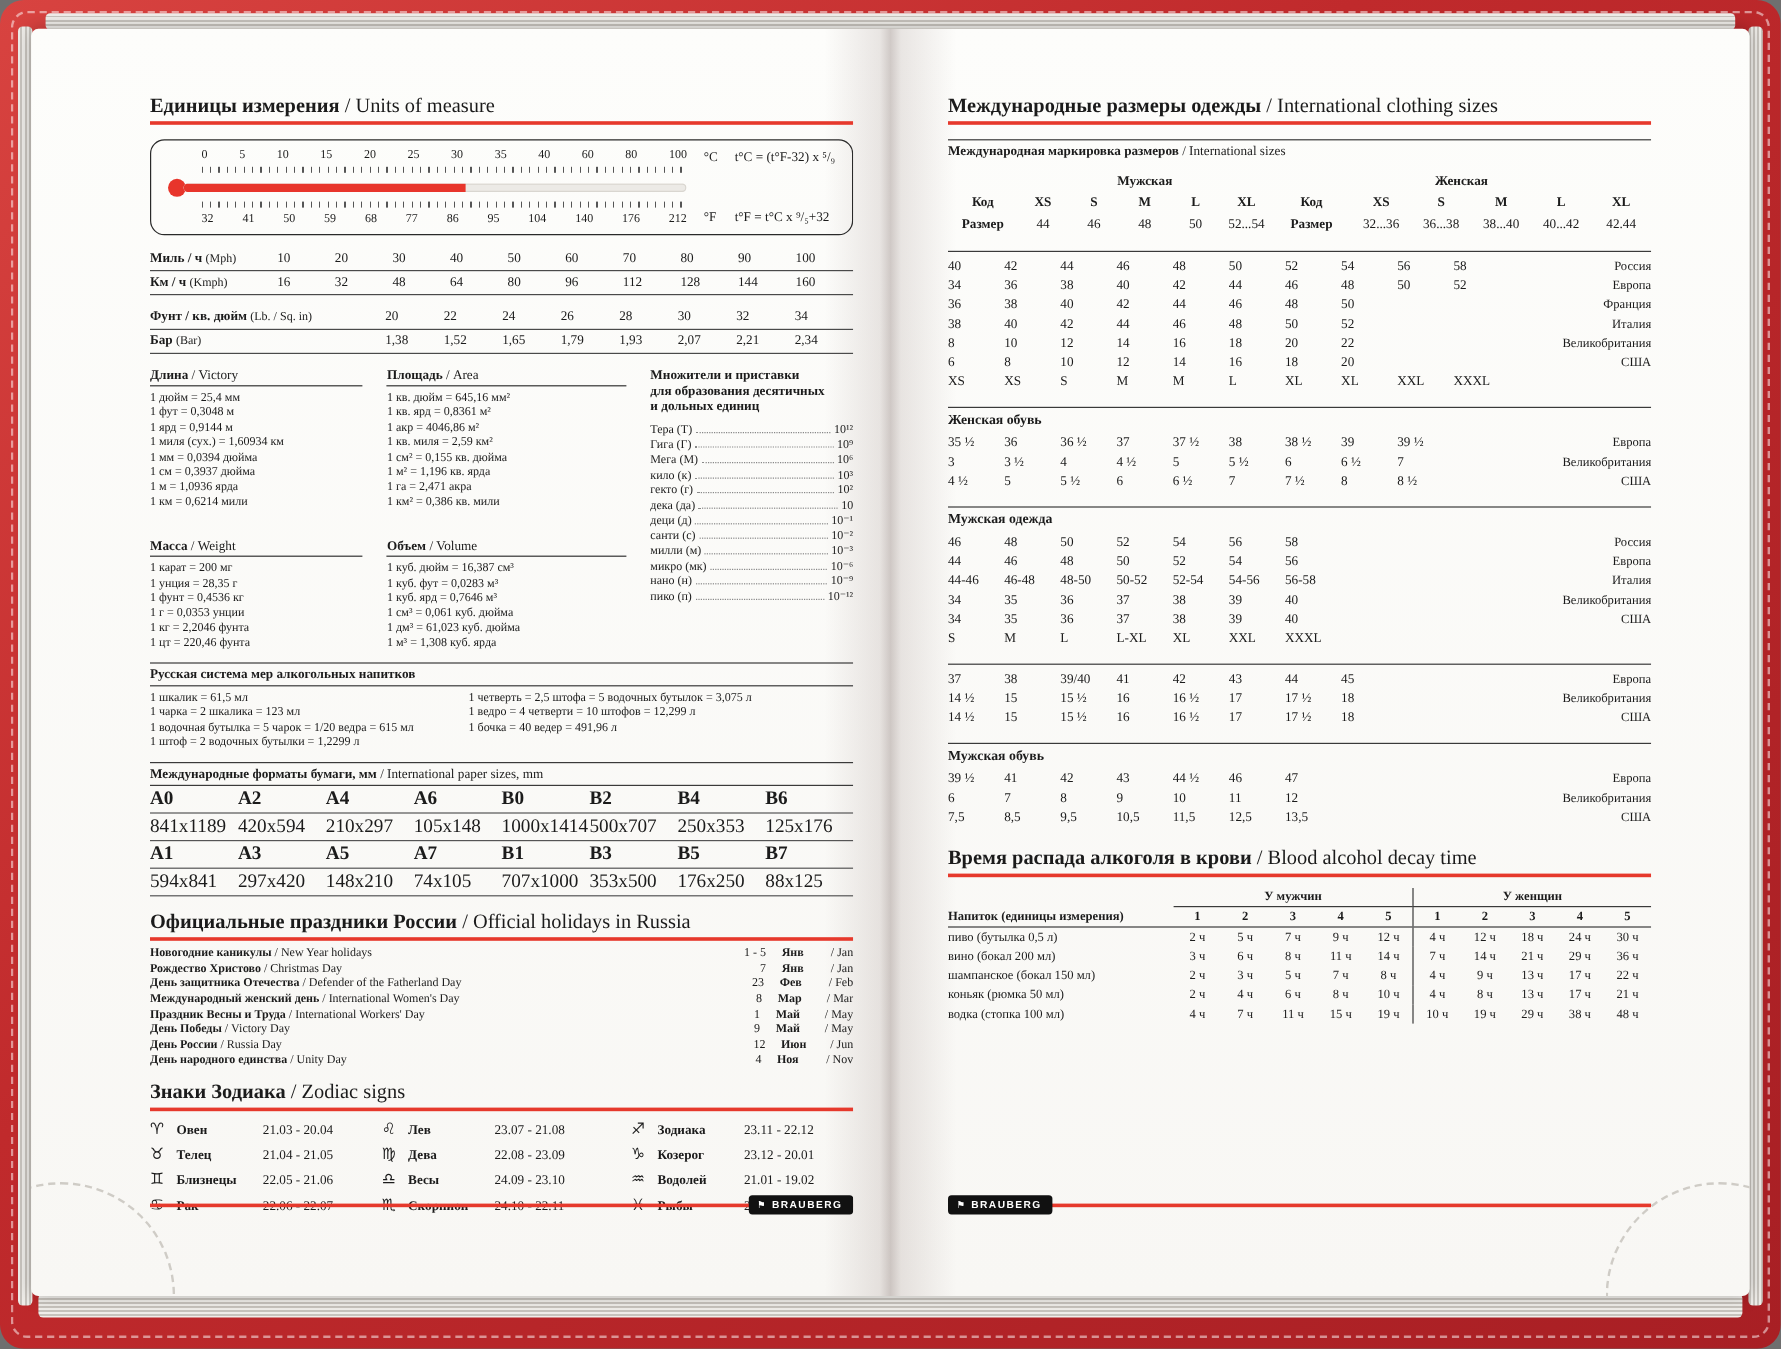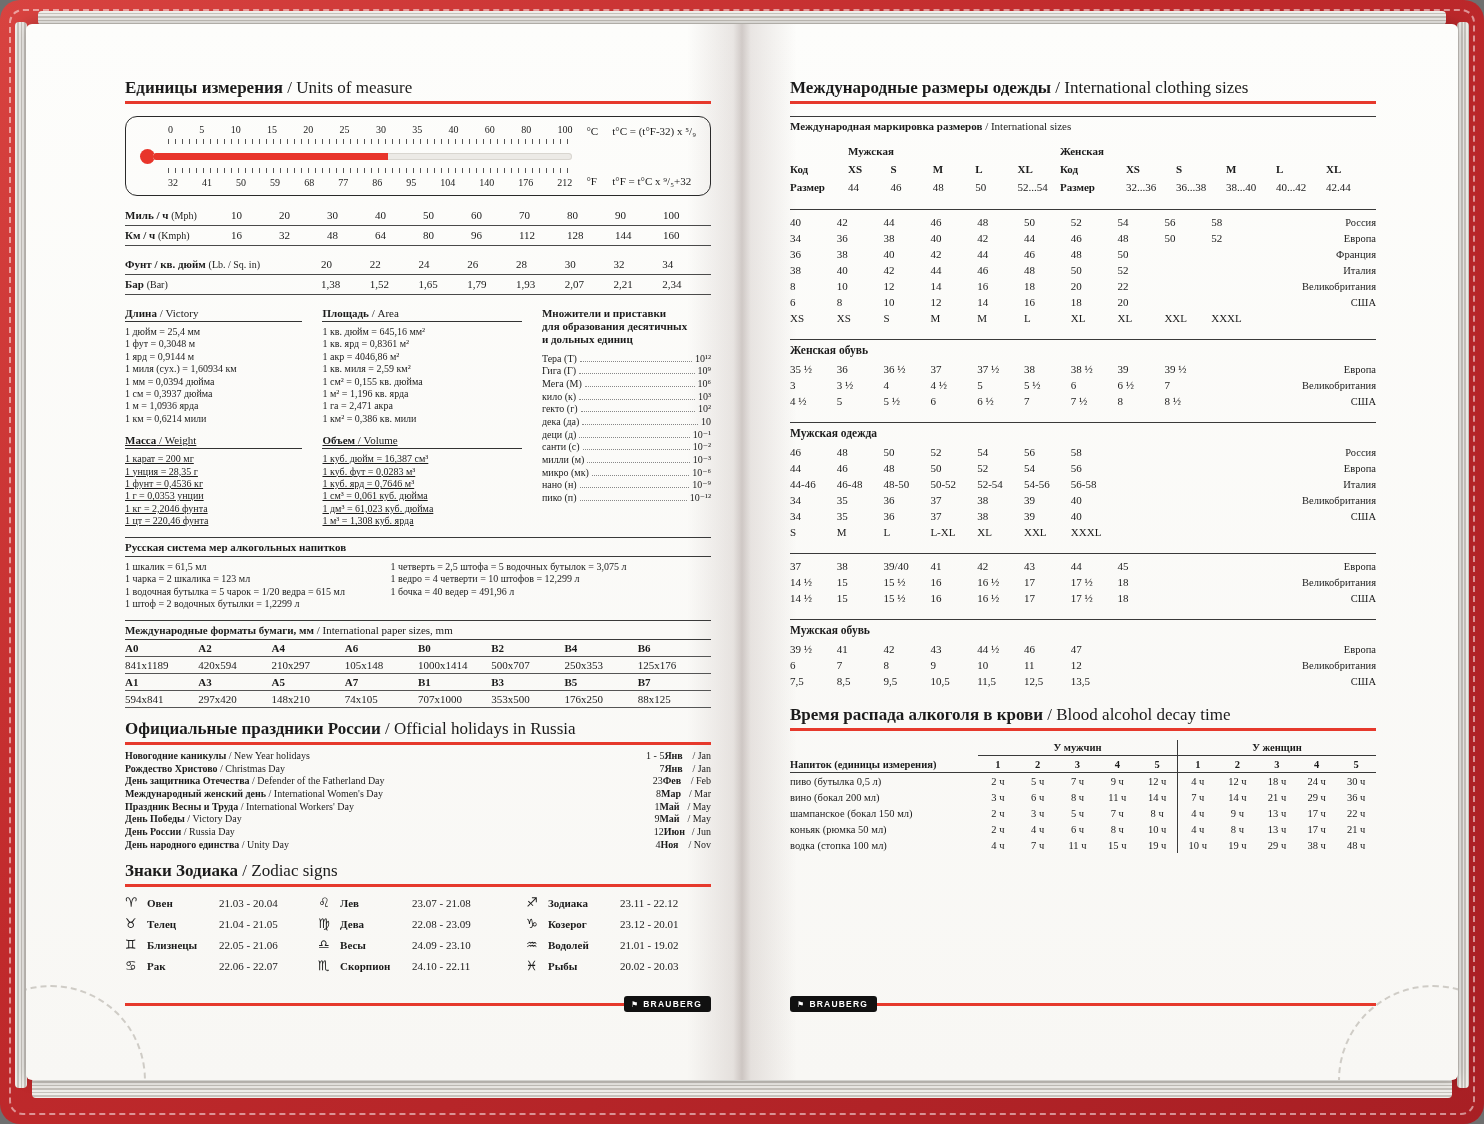--- a/index.html
+++ b/index.html
@@ -43,50 +43,50 @@
   .speed { margin-top:10px; } .pressure { margin-top:9px; }
   .speed .clabel { width:106px; } .pressure .clabel { width:196px; }
   .cvals { flex:1; display:grid; }
   .speed .cvals { grid-template-columns:repeat(10,1fr); }
   .pressure .cvals { grid-template-columns:repeat(8,1fr); }
 
   
   .conv-grid { display:grid; grid-template-columns:1.05fr 1.18fr 1fr; gap:0 20px; margin-top:12px; }
   .conv-h { font-size:11px; border-bottom:1px solid #333; padding-bottom:2px; margin-bottom:4px; white-space:nowrap; }
   .conv-item { font-size:10px; line-height:1.24; white-space:nowrap; }
-  .conv-block + .conv-block { margin-top:9px;text-decoration:underline; }
+  .conv-block + .conv-block { margin-top:24px; }
   .pref-title { font-size:11px; line-height:1.2; margin-bottom:6px; }
   .prefix-row { display:flex; align-items:baseline; font-size:10px; line-height:1.27; }
   .leader { flex:1; border-bottom:1px dotted #888; margin:0 3px 2px; }
 
   
   .band-h { border-top:1px solid #3a3a3a; border-bottom:1px solid #3a3a3a; padding:3px 0; font-size:11px; margin-top:9px; white-space:nowrap; }
   .alc-cols { display:grid; grid-template-columns:1.02fr 1.3fr; gap:16px 14px; padding-top:4px; }
   .alc-item { font-size:10px; line-height:1.26; white-space:nowrap; }
 
-  .paper-names, .paper-dims { display:grid; grid-template-columns:repeat(8,1fr); font-size:11px; border-bottom:1px solid #555; padding:2px 0; }
+  .paper-names, .paper-dims { display:grid; grid-template-columns:repeat(8,1fr); font-size:16px; border-bottom:1px solid #555; padding:2px 0; }
 
   .holidays { margin-top:11px; }
   .hol-rows { margin-top:5px; }
   .hol-row { display:flex; justify-content:space-between; font-size:10px; line-height:1.27; }
   .hol-name { white-space:nowrap; }
-  .hol-date { display:flex; gap:0; white-space:nowrap; }
+  .hol-date { display:flex; gap:13px; white-space:nowrap; }
   .hol-date .day { min-width:26px; text-align:right; }
   .hol-date .men { min-width:28px; }
 
   .zodiac { margin-top:10px; }
   .zod-grid { display:grid; grid-template-columns:1fr 1.08fr 1fr; gap:0 8px; margin-top:5px; }
   .zod-row { display:flex; align-items:center; gap:6px; padding:3px 0; font-size:11px; white-space:nowrap; }
   .zod-sym { font-family:"DejaVu Sans",sans-serif; font-size:13px; width:16px; }
   .zod-name { width:66px; }
 
   
   .marking { border-top:1px solid #3a3a3a; margin-top:12px; padding-top:3px; }
   .mark-title { font-size:11px; margin-bottom:10px; white-space:nowrap; }
-  .mark-gender, .mark-row { display:grid; grid-template-columns:58px repeat(5,1fr) 66px repeat(5,1.18fr); font-size:11px; padding:3px 0; }
+  .mark-gender, .mark-row { display:grid; grid-template-columns:58px repeat(5,1fr) 66px repeat(5,1.18fr); font-size:11px; padding:3px 0;text-align:center; }
   .mark-gender .men { grid-column:2 / span 5; }
   .mark-gender .women { grid-column:7 / span 6; }
 
   .size-sec { border-top:1px solid #3a3a3a; margin-top:13px; padding-top:4px; }
   .size-h { font-size:11.5px; margin-bottom:5px; }
   .size-row { display:flex; font-size:11px; padding:2px 0; align-items:baseline; }
   .size-vals { flex:1; display:grid; grid-template-columns:repeat(10,1fr); }
   .sv { white-space:nowrap; }
   .region { width:118px; text-align:right; font-size:10.5px; white-space:nowrap; }
 

